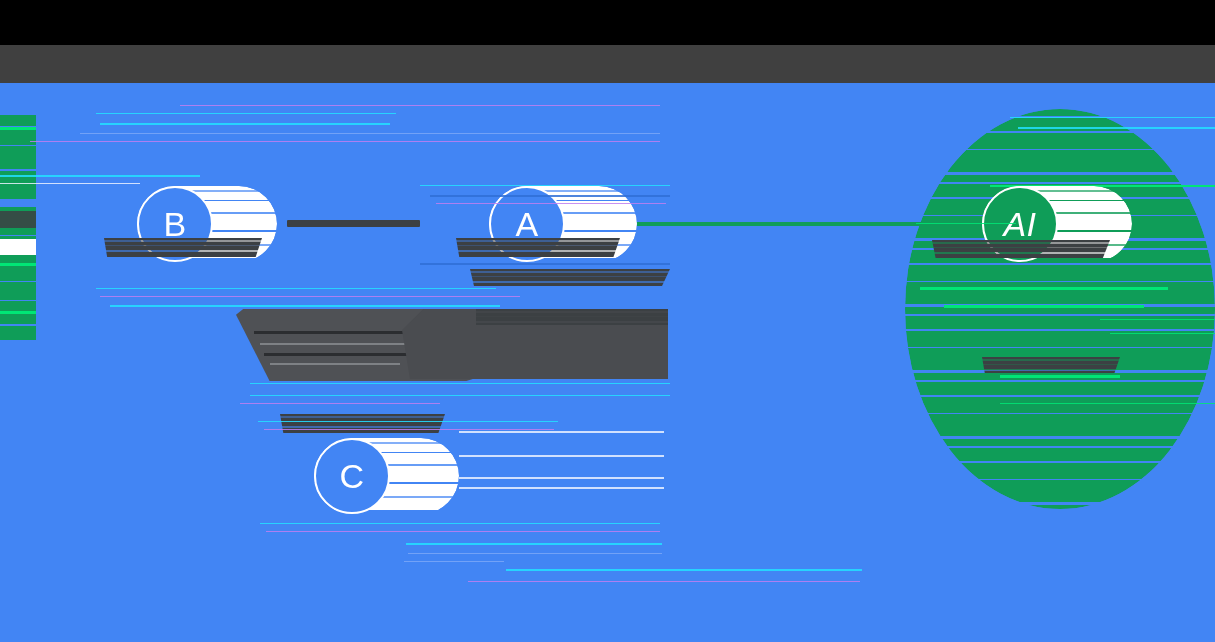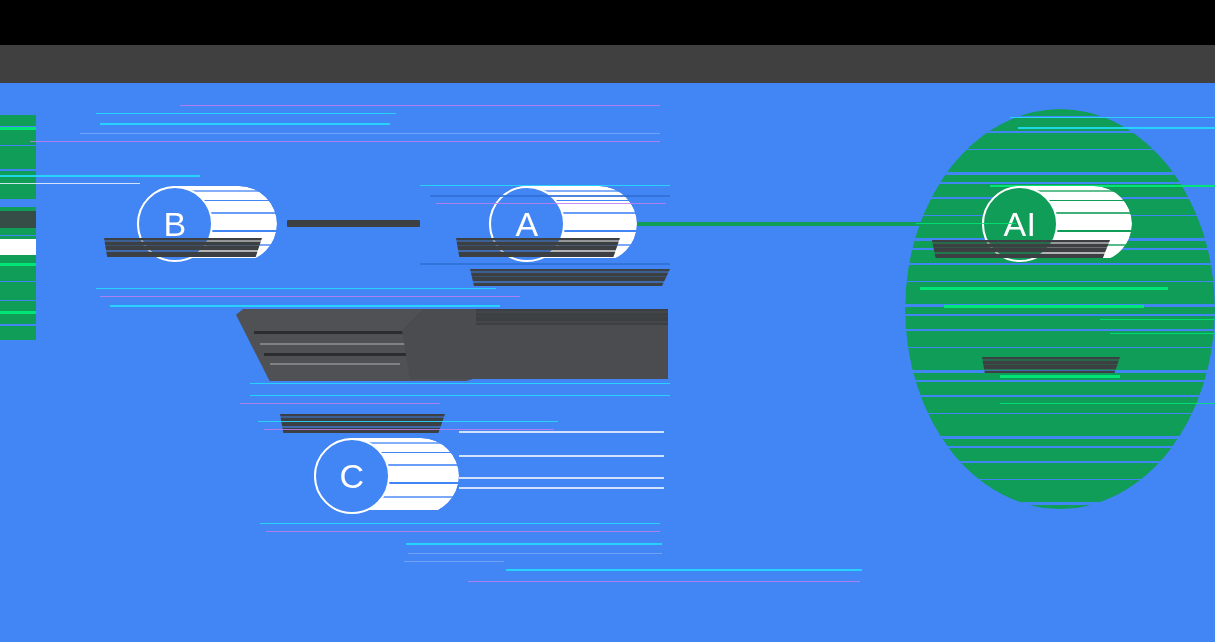--- a/index.html
+++ b/index.html
@@ -193,21 +193,21 @@
     <div class="smear hidetext" style="left:476px;top:226px;width:192px;height:16px;"></div>
 
     <div class="node" style="left:314px;top:355px;width:145px;">
       <div class="pill torn" style="width:145px;"></div>
       <div class="avatar blue">
         <span>C</span>
       </div>
     </div>
     <div class="smear skew hidetext" style="left:280px;top:331px;width:165px;height:19px;"></div>
 
-    <div class="node" style="left:982px;top:103px;width:150px;">
+    <div class="node" style="left:982px;top:103px;width:150px;font-style:italic;">
       <div class="pill torn" style="width:150px;"></div>
       <div class="avatar green">
         <span>AI</span>
       </div>
     </div>
     <div class="smear skew hidetext" style="left:932px;top:157px;width:178px;height:18px;"></div>
     <div class="smear skew hidetext" style="left:982px;top:274px;width:138px;height:16px;"></div>
 
     <div class="scan cy th" style="left:96px;top:30px;width:300px;"></div>
     <div class="scan mg th" style="left:180px;top:22px;width:480px;"></div>

